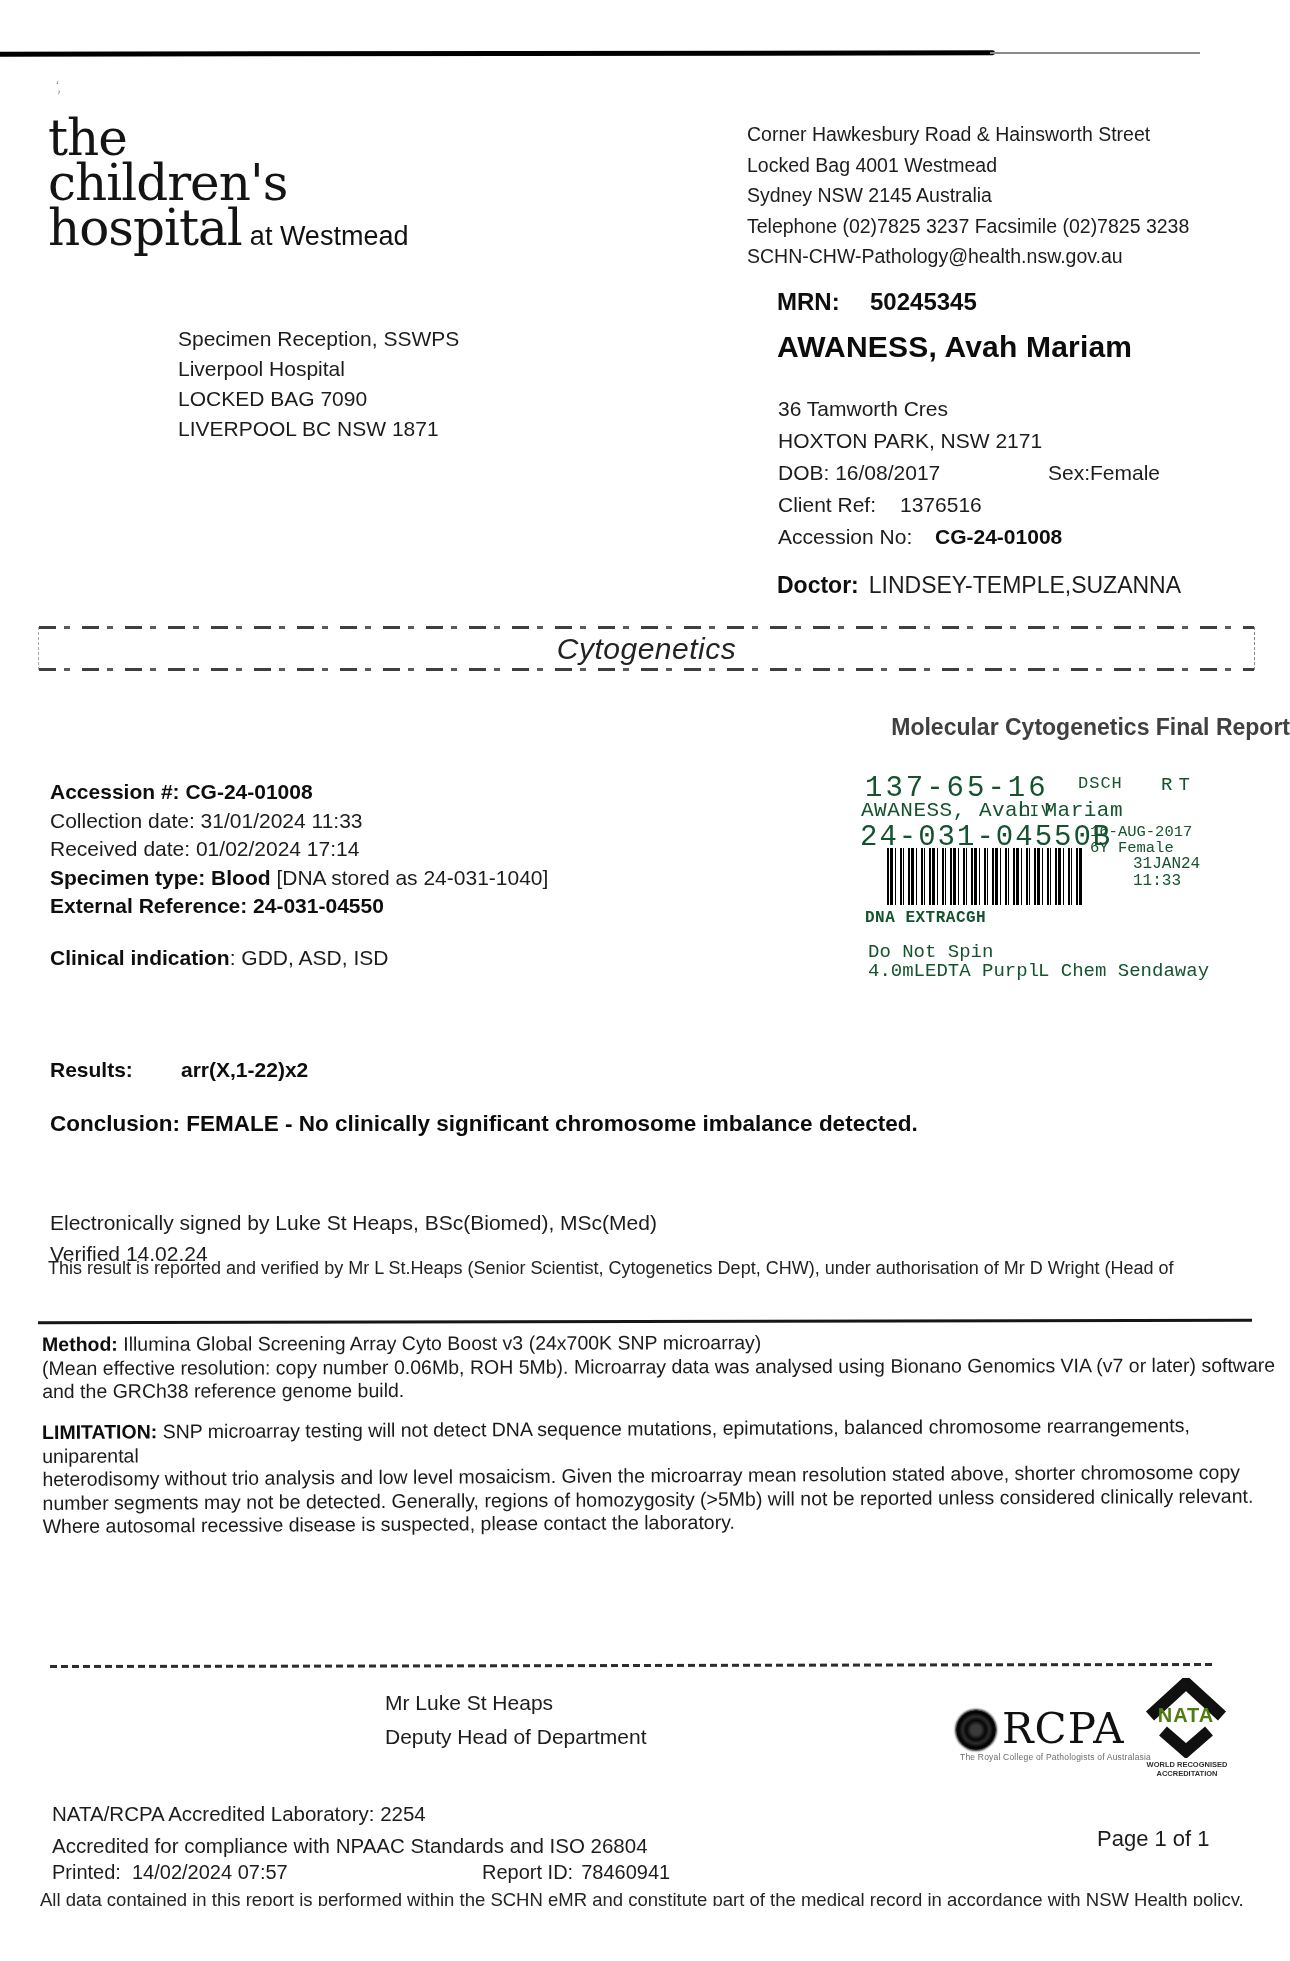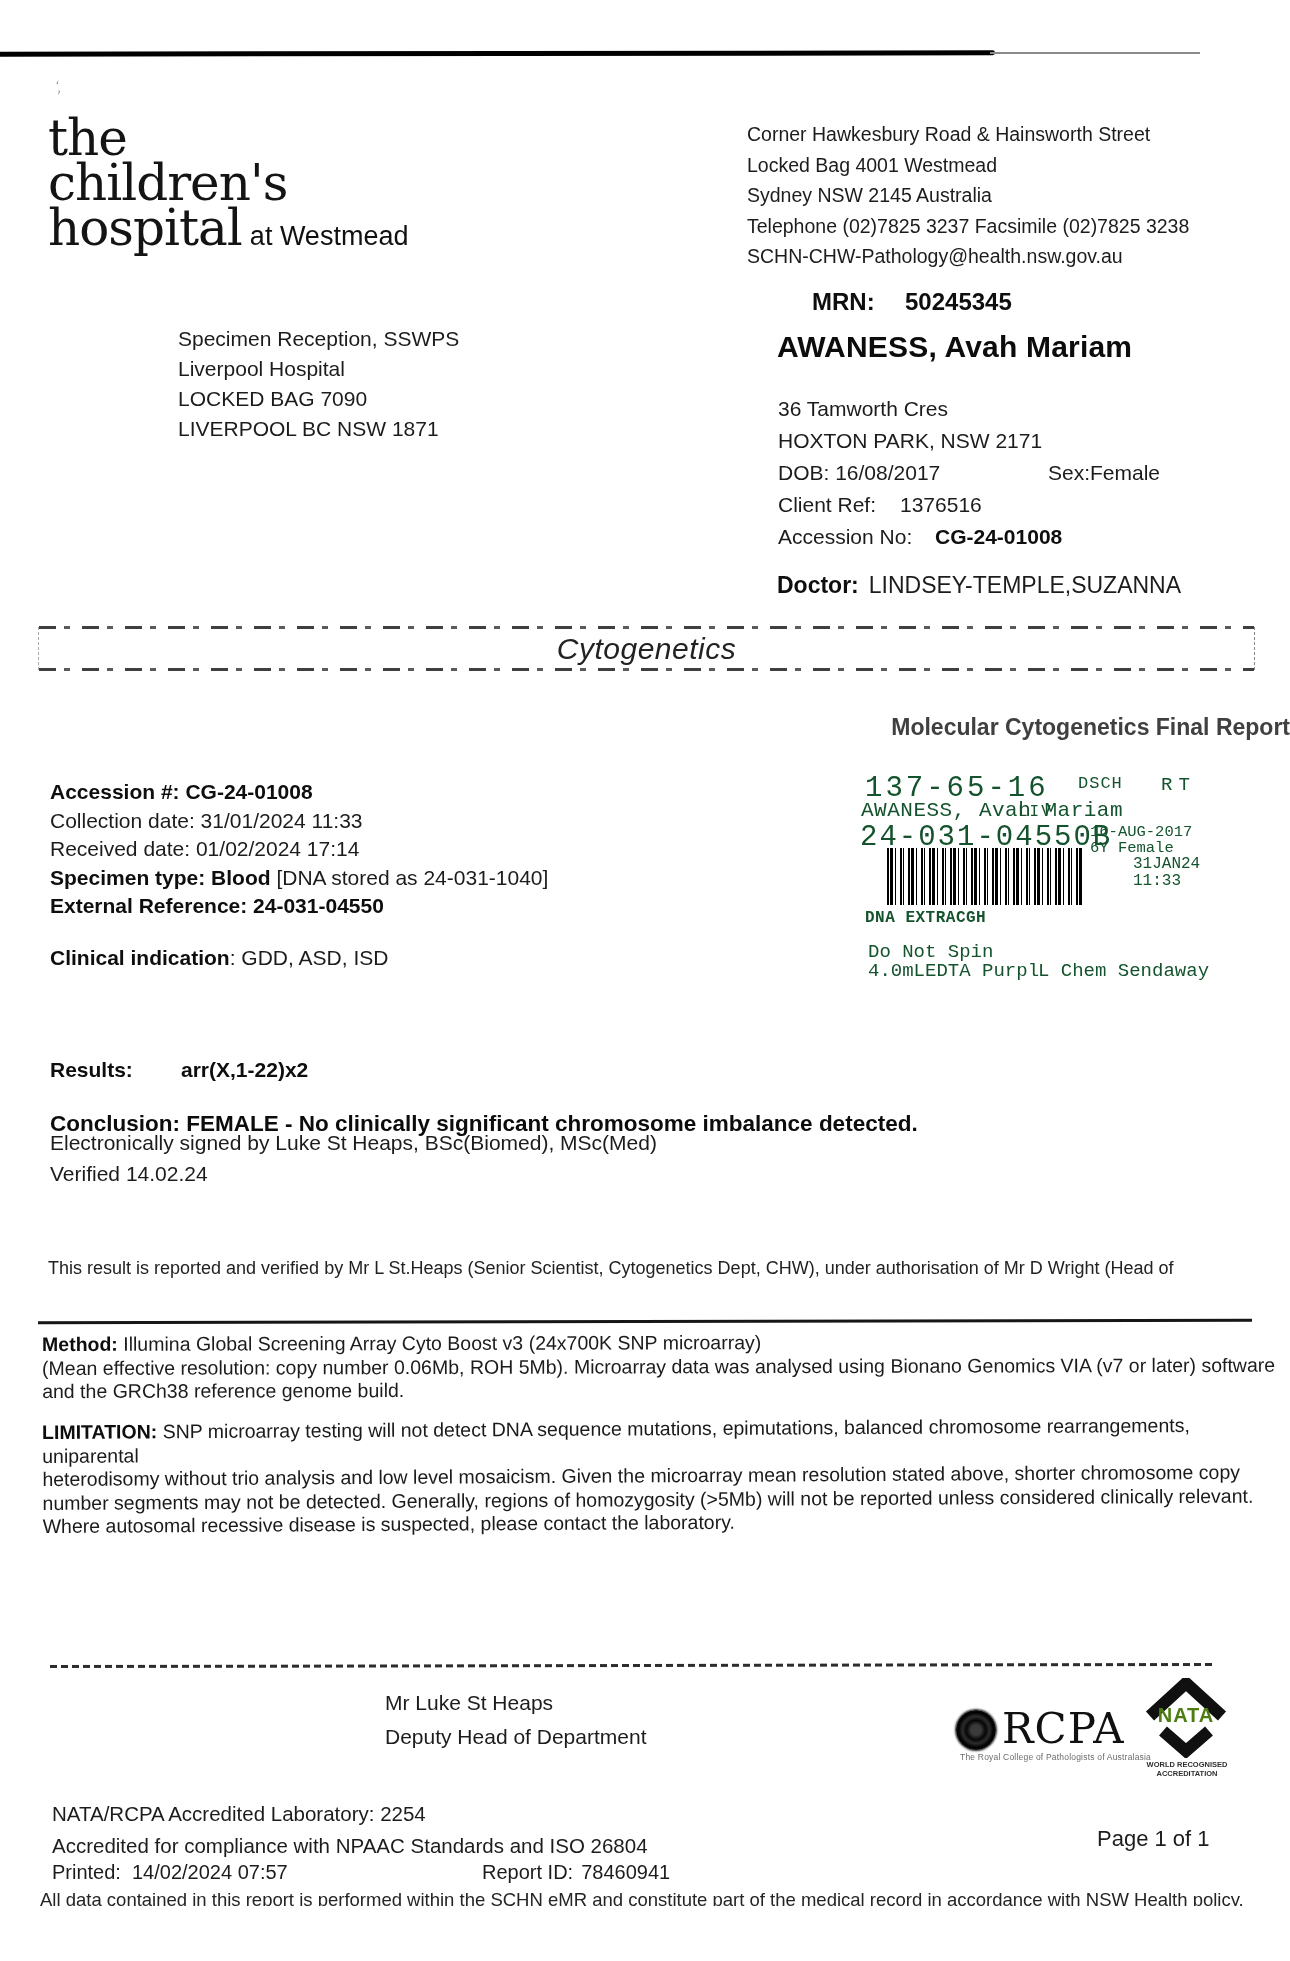--- a/index.html
+++ b/index.html
@@ -11,21 +11,21 @@
   .top-rule{left:0;top:51px;width:995px;height:5px;background:#000;border-radius:0 3px 3px 0;transform:rotate(-0.08deg);}
   .top-rule-thin{left:990px;top:52px;width:210px;height:2px;background:#8a8a8a;}
   .scan-mark{left:55px;top:78px;font-size:15px;color:#9a9a9a;transform:rotate(14deg);}
   
   .logo{left:48px;top:116px;font-family:"DejaVu Serif",serif;font-size:50px;line-height:45px;color:#141414;letter-spacing:-1px;}
   .logo-suffix{font-family:"Liberation Sans",sans-serif;font-size:27px;letter-spacing:0;margin-left:8px;color:#111;}
   
   .lab-address{left:747px;top:119px;font-size:19.5px;line-height:30.5px;}
   
   .mrn{left:777px;top:288px;font-size:24px;}
-  .mrn .lbl{display:inline-block;width:93px;margin-left:35px;}
+  .mrn .lbl{display:inline-block;width:93px;}
   .patient-name{left:777px;top:330px;font-size:30px;font-weight:700;color:#0c0c0c;letter-spacing:0.2px;}
   
   .reception{left:178px;top:324px;font-size:21px;line-height:30px;}
   
   .pdetails{left:778px;top:393px;font-size:21px;line-height:32px;width:480px;}
   .pdetails .row{position:relative;}
   .sex{position:absolute;left:270px;top:0;}
   .cr-lbl{display:inline-block;width:122px;}
   .an-lbl{display:inline-block;width:157px;}
   .doctor{left:777px;top:572px;font-size:23px;}
@@ -41,21 +41,21 @@
      font-size:30px;font-style:italic;color:#222;letter-spacing:0.5px;}
   .report-title{left:0;top:714px;width:1290px;text-align:right;font-size:23px;font-weight:700;color:#404040;}
   
   .accblock{left:50px;top:778px;font-size:21px;line-height:28.5px;}
   .clinical{left:50px;top:946px;font-size:21px;}
   .test{left:50px;top:1003px;font-size:21px;}
   .test .b{margin-right:8px;}
   .results{left:50px;top:1058px;font-size:21px;}
   .results .lbl{display:inline-block;width:131px;}
   .conclusion{left:50px;top:1111px;font-size:22.5px;font-weight:700;color:#0c0c0c;}
-  .signed{left:50px;top:1127px;font-size:21px;line-height:31px;}
+  .signed{left:50px;top:1207px;font-size:21px;line-height:31px;}
   .fineprint{left:48px;top:1255px;font-size:18px;line-height:27.5px;color:#222;}
   
   .method-rule{left:38px;top:1320px;width:1214px;height:3px;background:#161616;transform:rotate(-0.12deg);}
   .method{left:42px;top:1333px;font-size:19.5px;line-height:23.5px;transform:rotate(-0.15deg);transform-origin:left top;}
   .limitation{left:42px;top:1421px;font-size:19.5px;line-height:23.5px;transform:rotate(-0.35deg);transform-origin:left top;color:#1a1a1a;}
   
   .sticker{left:858px;top:768px;width:425px;height:220px;font-family:"Liberation Mono","DejaVu Sans Mono",monospace;color:#14532d;}
   .stk-id{position:absolute;left:7px;top:4px;font-size:29px;letter-spacing:3px;}
   .stk-liv{position:absolute;left:160px;top:7px;font-size:16px;letter-spacing:2px;margin-top:28px;}
   .stk-dsch{position:absolute;left:220px;top:6px;font-size:17px;letter-spacing:1px;}

